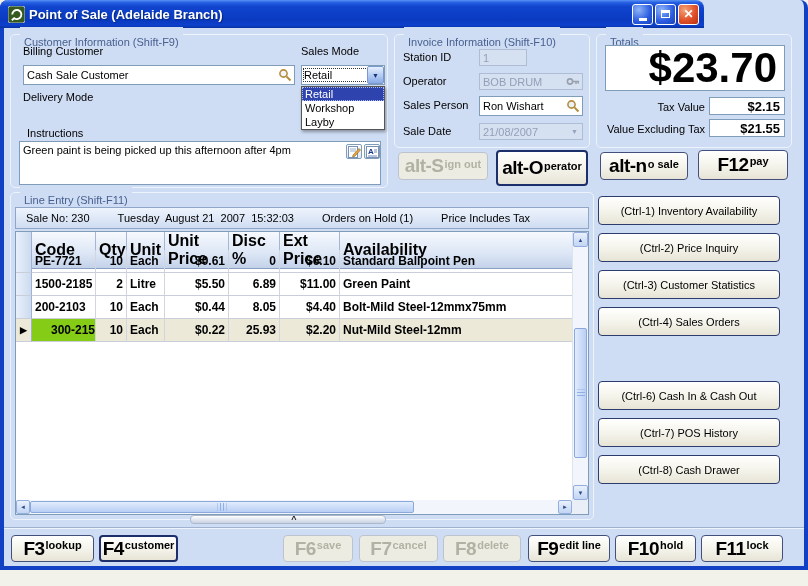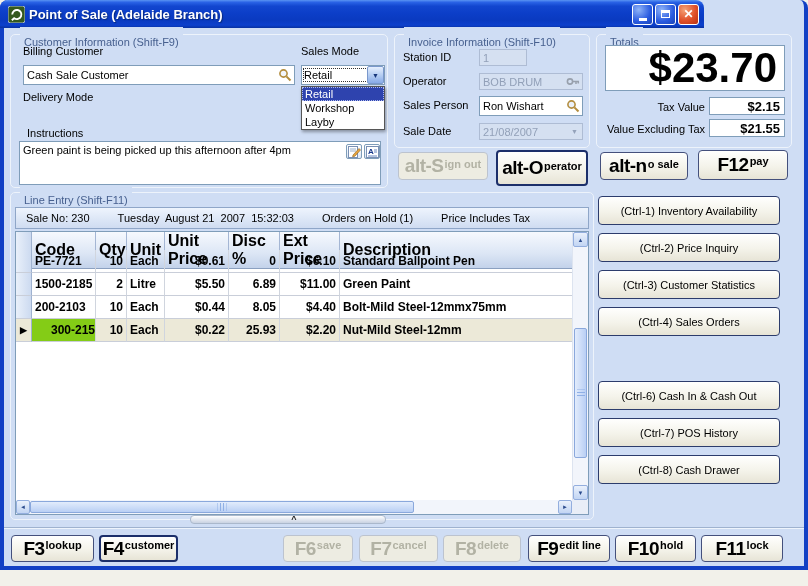--- a/index.html
+++ b/index.html
@@ -233,21 +233,21 @@
 
       <div class="grid" style="left:4px; top:38px; width:574px; height:284px;">
         <div class="g-head">
           <div class="hc selcol"></div>
           <div class="hc">Code</div>
           <div class="hc">Qty</div>
           <div class="hc">Unit</div>
           <div class="hc">Unit Price</div>
           <div class="hc">Disc %</div>
           <div class="hc">Ext Price</div>
-          <div class="hc" style="border-right:none;">Description</div>
+          <div class="hc" style="border-right:none;">Availability</div>
         </div>
 
         <div class="g-row">
           <div class="cell selcol"></div>
           <div class="cell">PE-7721</div>
           <div class="cell num">10</div>
           <div class="cell">Each</div>
           <div class="cell num">$0.61</div>
           <div class="cell num">0</div>
           <div class="cell num">$6.10</div>

